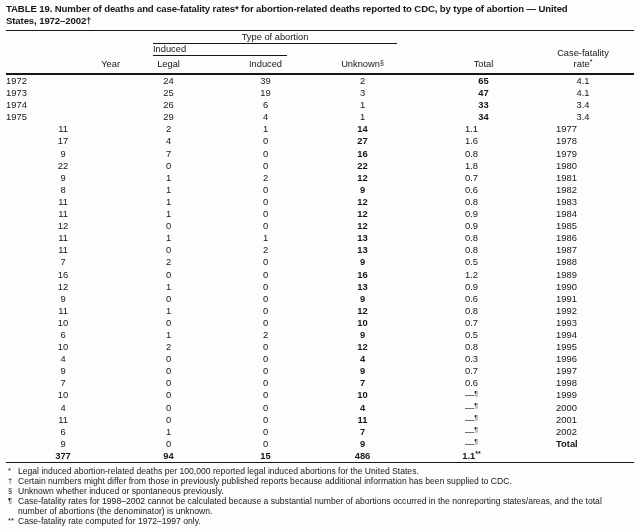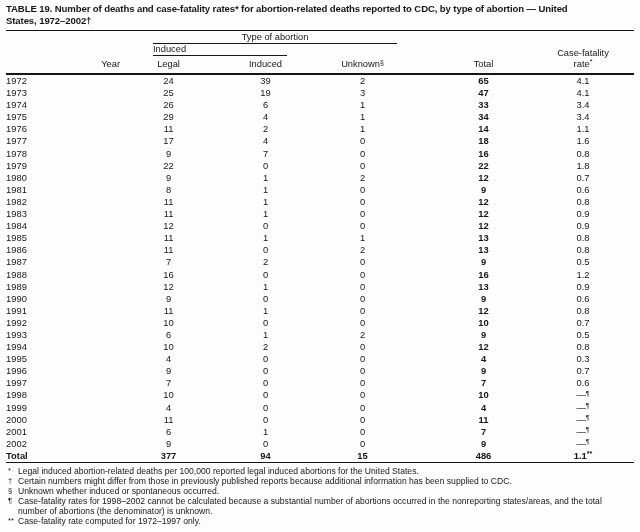--- a/index.html
+++ b/index.html
@@ -135,31 +135,30 @@
       <div class="cell col-2">6</div>
       <div class="cell col-3">1</div>
       <div class="cell col-4">33</div>
       <div class="cell col-5">3.4</div>
       <div class="cell col-0">1975</div>
       <div class="cell col-1">29</div>
       <div class="cell col-2">4</div>
       <div class="cell col-3">1</div>
       <div class="cell col-4">34</div>
       <div class="cell col-5">3.4</div>
-      <div class="cell col-0">1976</div>
       <div class="cell col-1">11</div>
       <div class="cell col-2">2</div>
       <div class="cell col-3">1</div>
       <div class="cell col-4">14</div>
       <div class="cell col-5">1.1</div>
       <div class="cell col-0">1977</div>
       <div class="cell col-1">17</div>
       <div class="cell col-2">4</div>
       <div class="cell col-3">0</div>
-      <div class="cell col-4">18</div>
+      <div class="cell col-4">27</div>
       <div class="cell col-5">1.6</div>
       <div class="cell col-0">1978</div>
       <div class="cell col-1">9</div>
       <div class="cell col-2">7</div>
       <div class="cell col-3">0</div>
       <div class="cell col-4">16</div>
       <div class="cell col-5">0.8</div>
       <div class="cell col-0">1979</div>
       <div class="cell col-1">22</div>
       <div class="cell col-2">0</div>
@@ -308,18 +307,18 @@
       <div class="cell col-1 total-row">377</div>
       <div class="cell col-2 total-row">94</div>
       <div class="cell col-3 total-row">15</div>
       <div class="cell col-4 total-row">486</div>
       <div class="cell col-5 total-row">1.1<span class="sup">**</span></div>
     </div>
 
   <div class="footnotes" id="footnotes">
       <div class="fn"><span class="fn-marker">*</span><span class="fn-text">Legal induced abortion-related deaths per 100,000 reported legal induced abortions for the United States.</span></div>
       <div class="fn"><span class="fn-marker">†</span><span class="fn-text">Certain numbers might differ from those in previously published reports because additional information has been supplied to CDC.</span></div>
-      <div class="fn"><span class="fn-marker">§</span><span class="fn-text">Unknown whether induced or spontaneous occurred.</span></div>
+      <div class="fn"><span class="fn-marker">§</span><span class="fn-text">Unknown whether induced or spontaneous previously.</span></div>
       <div class="fn"><span class="fn-marker">¶</span><span class="fn-text">Case-fatality rates for 1998–2002 cannot be calculated because a substantial number of abortions occurred in the nonreporting states/areas, and the total number of abortions (the denominator) is unknown.</span></div>
       <div class="fn"><span class="fn-marker">**</span><span class="fn-text">Case-fatality rate computed for 1972–1997 only.</span></div>
     </div>
 
 </div>
 
 </body></html>

